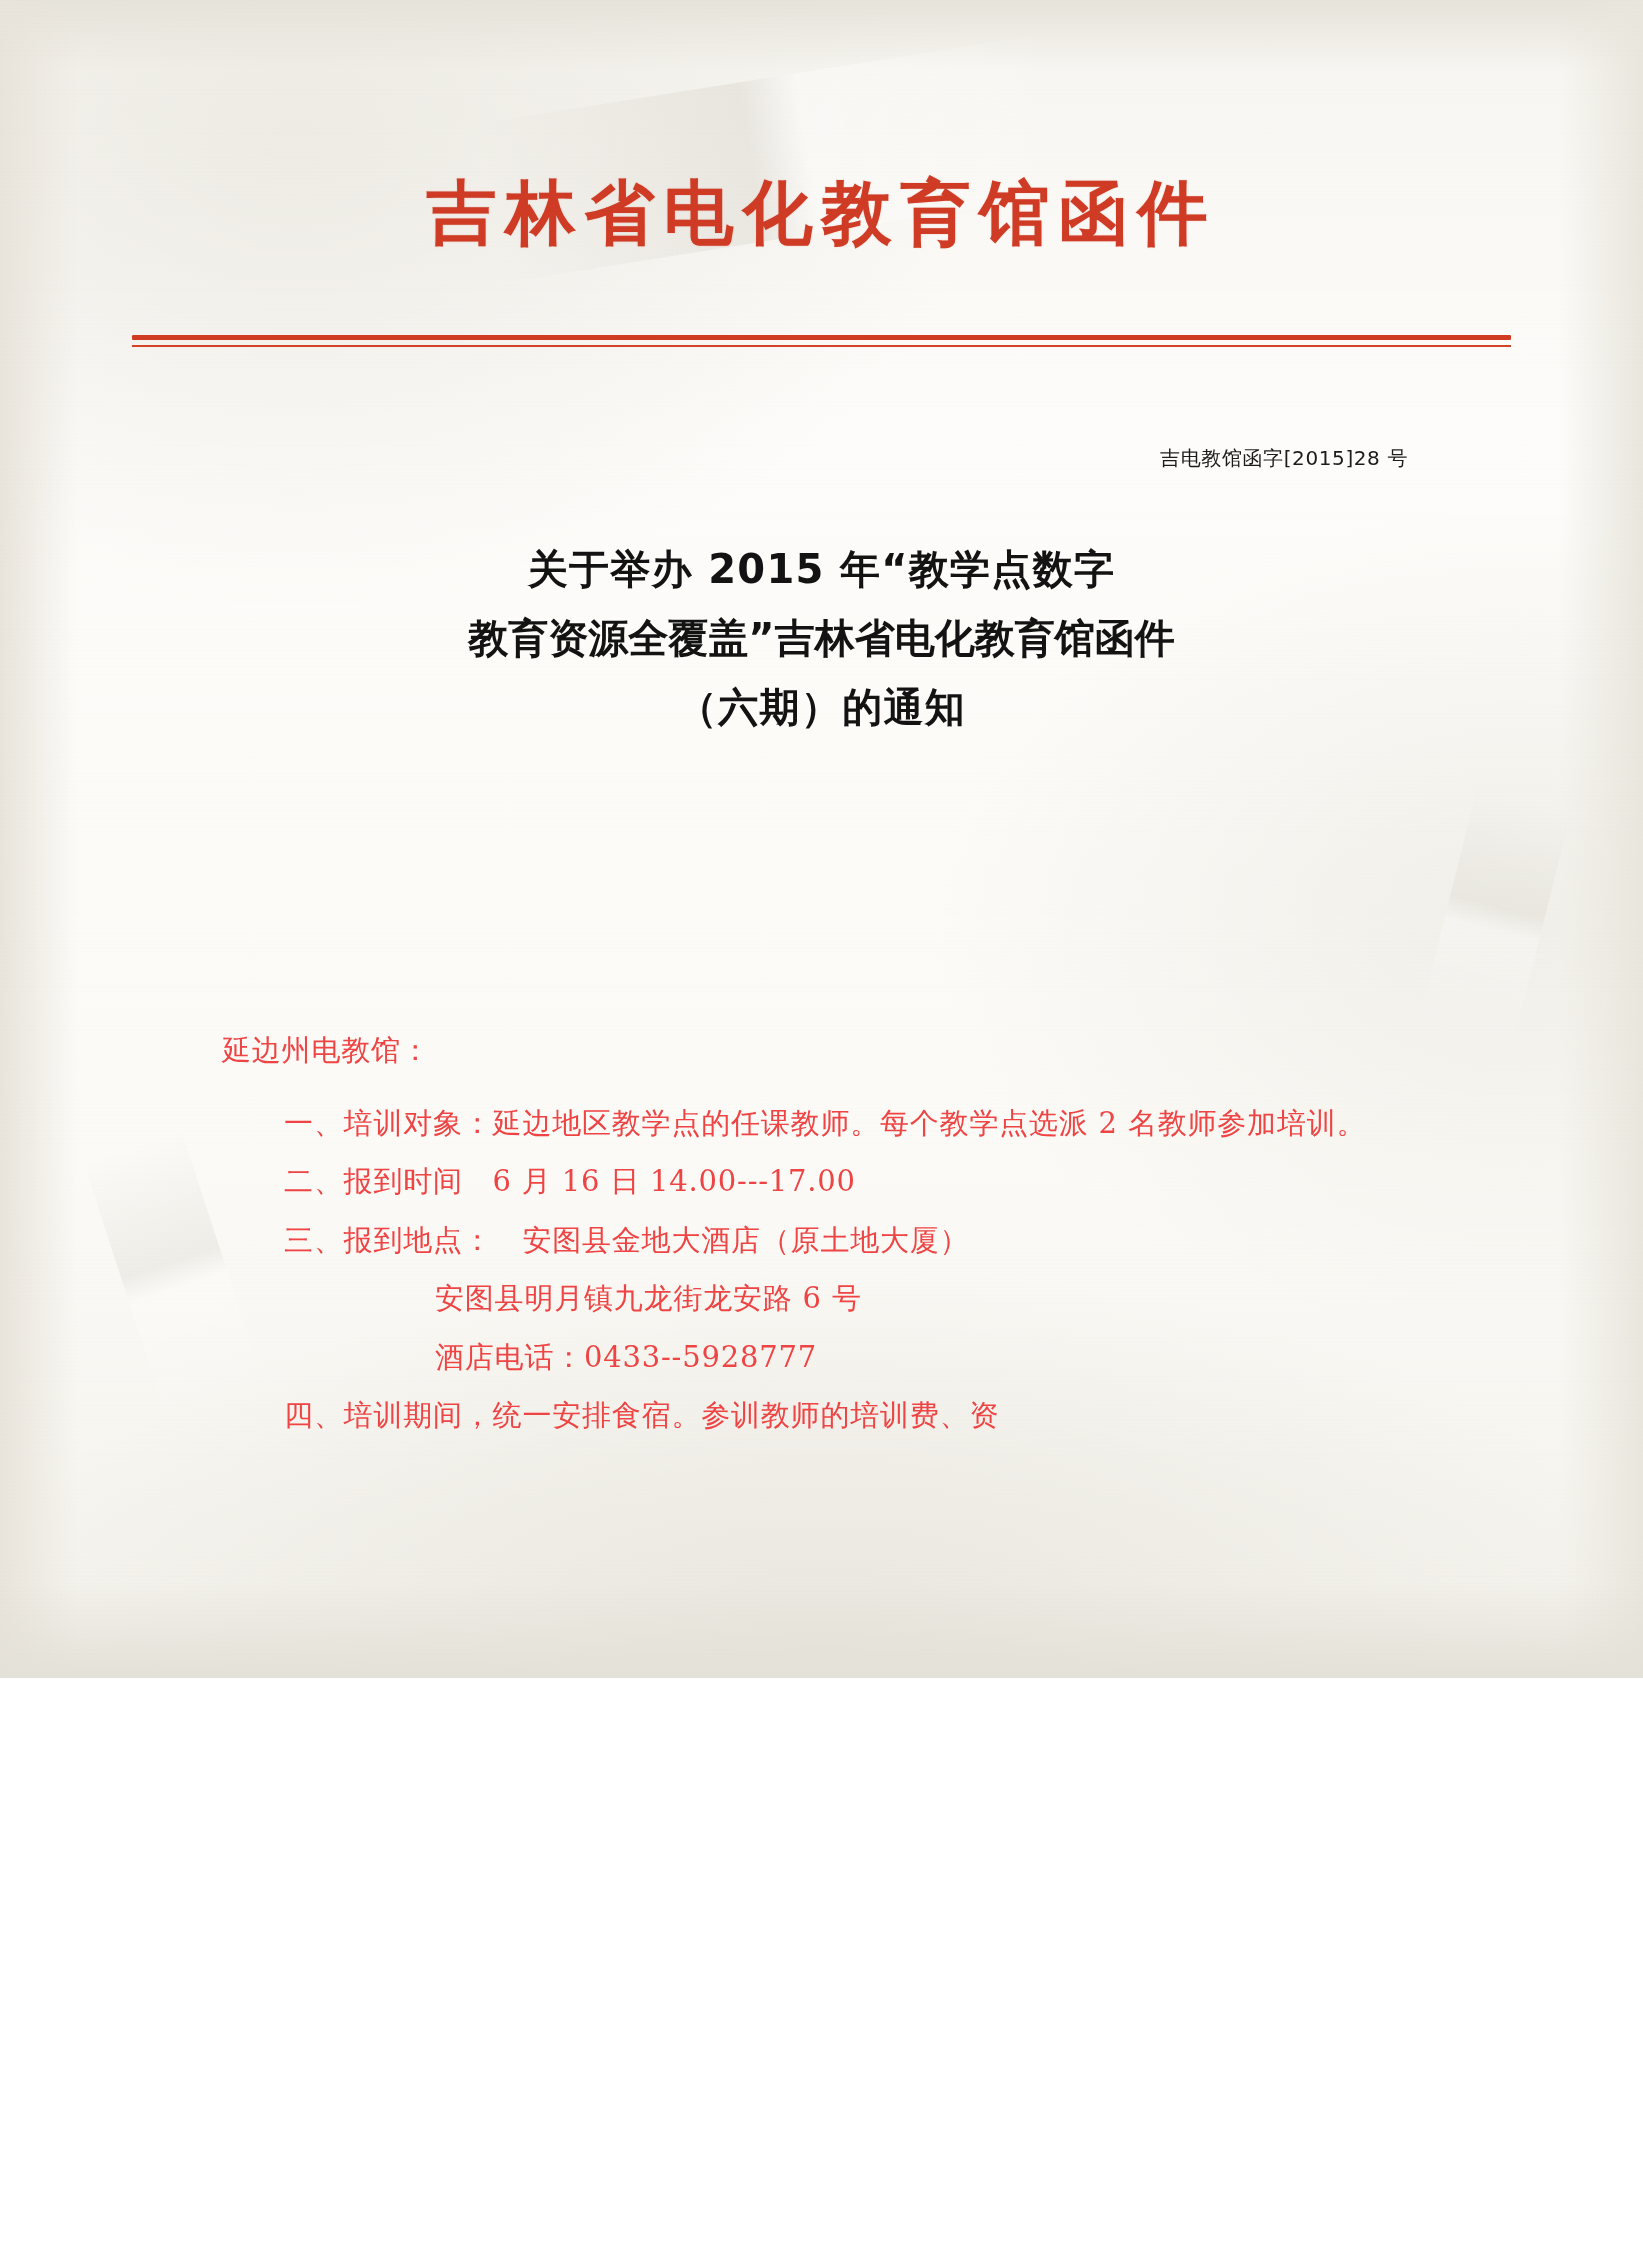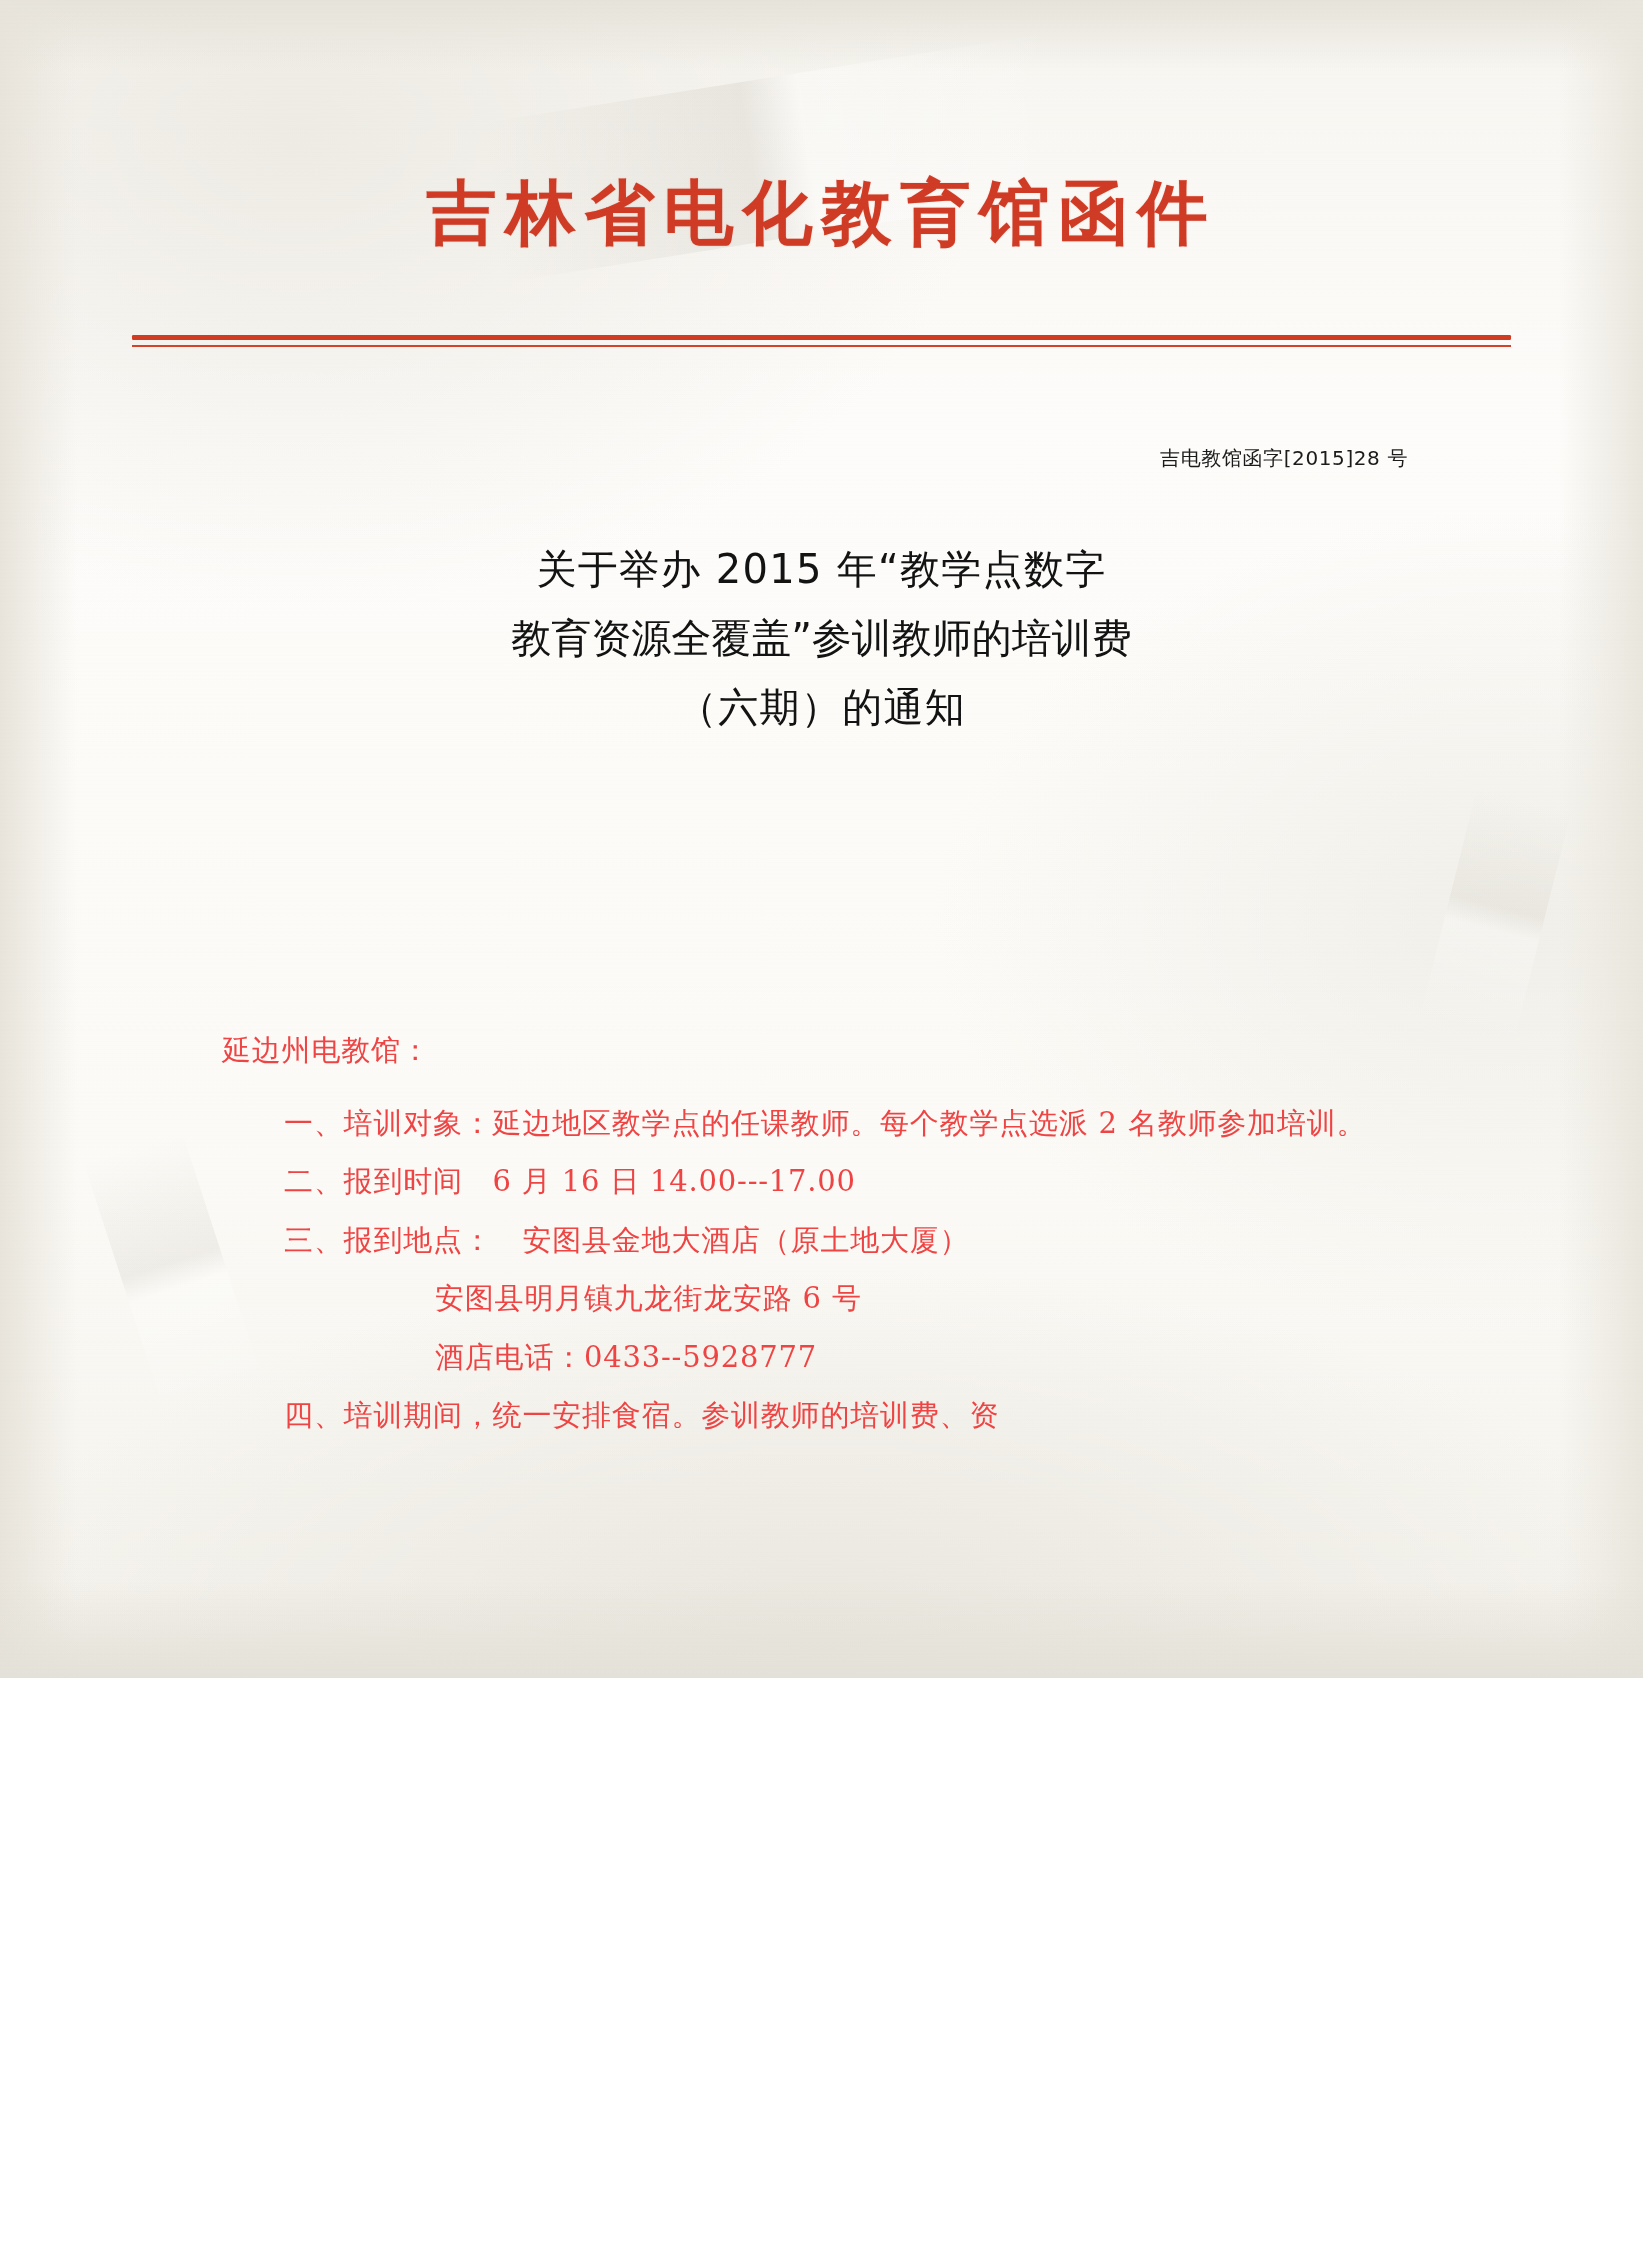--- a/index.html
+++ b/index.html
@@ -105,21 +105,21 @@
   }
 
   
   .headline {
     position: absolute;
     left: 232px;
     right: 232px;
     top: 535px;
     text-align: center;
     font-family: "DejaVu Sans", sans-serif;
-    font-weight: normal;
+    font-weight: bold;
     color: #131313;
     font-size: 40px;
     line-height: 1.72;
     letter-spacing: 1.3px;
   }
   .headline div { white-space: nowrap; }
   .headline .ln2 { letter-spacing: 0px; }
 
   
   .body-block {
@@ -208,21 +208,21 @@
 
   <div class="rule-group">
     <div class="rule-thick"></div>
     <div class="rule-thin"></div>
   </div>
 
   <div class="doc-number">吉电教馆函字[2015]28 号</div>
 
   <div class="headline">
     <div class="ln1">关于举办 2015 年“教学点数字</div>
-    <div class="ln2">教育资源全覆盖”参训教师的培训费</div>
+    <div class="ln2">教育资源全覆盖”吉林省电化教育馆函件</div>
     <div class="ln3">（六期）的通知</div>
   </div>
 
   <div class="body-block">
     <p class="salutation">延边州电教馆：</p>
     <p class="para">一、培训对象：延边地区教学点的任课教师。每个教学点选派 2 名教师参加培训。</p>
     <p class="para-tight">二、报到时间　6 月 16 日 14.00---17.00</p>
     <p class="para-tight">三、报到地点：　安图县金地大酒店（原土地大厦）</p>
     <p class="sub-line">安图县明月镇九龙街龙安路 6 号</p>
     <p class="sub-line">酒店电话：0433--5928777</p>

